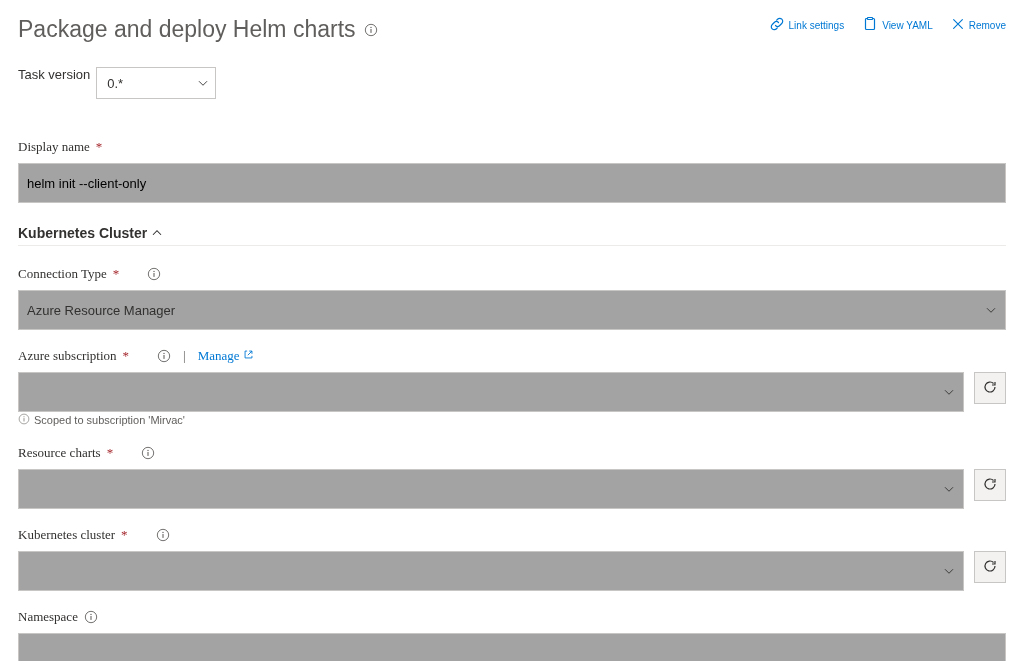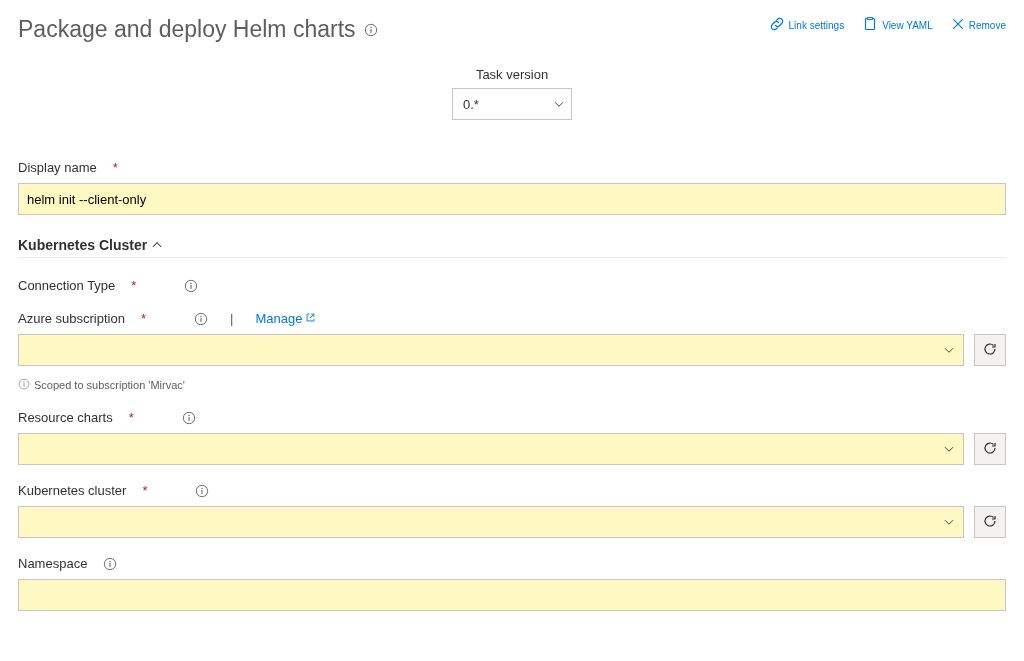--- a/index.html
+++ b/index.html
@@ -35,56 +35,55 @@
   }
   .actions .action {
     display: flex;
     align-items: center;
     gap: 4px;
     cursor: pointer;
   }
   .actions svg { flex-shrink: 0; }
   .task-version-row {
     display: flex;
-    align-items: center;
     gap: 6px;
     margin-bottom: 40px;
-    flex-direction: column;
   }
   .task-version-row label { font-size: 13px; color: #323130; }
   .task-version-select {
     border: 1px solid #c8c6c4;
     height: 32px;
     background: #fff;
     display: flex;
     align-items: center;
     justify-content: space-between;
     padding: 0 6px 0 10px;
     min-width: 120px;
     cursor: pointer;
     font-size: 13px;
   }
   .field-block { margin-bottom: 18px; }
   .field-label {
     font-size: 13px;
     color: #323130;
     display: flex;
     align-items: center;
-    gap: 16px;
+    gap: 6px;
     margin-bottom: 8px;
+    font-family: Liberation Serif, serif;
   }
   .req { color: #a4262c; }
   .text-input, .select-input {
     width: 100%;
-    height: 32px;
+    height: 40px;
     border: 1px solid #c8c6c4;
     padding: 0 8px;
     font-size: 13px;
     font-family: inherit;
-    background: #fef9c3;
+    background: #a3a3a3;
   }
   .select-input {
     display: flex;
     align-items: center;
     justify-content: space-between;
     cursor: pointer;
   }
   .select-row {
     display: flex;
     align-items: stretch;
@@ -125,21 +124,21 @@
     display:inline-flex;
     align-items:center;
     gap:3px;
   }
   .hint-text {
     font-size: 11px;
     color: #605e5c;
     display:flex;
     align-items:center;
     gap:4px;
-    margin-top:12px;
+    margin-top:1px;
   }
   .sep {
     color:#605e5c;
     margin: 0 6px;
   }
   .chevron svg, .caret svg { display:block; }
 </style>
 </head>
 <body>
 
@@ -219,20 +218,28 @@
     <span class="req">*</span>
     <span style="width:16px;"></span>
     <span class="info-icon">
       <svg width="14" height="14" viewBox="0 0 16 16" fill="none">
           <circle cx="8" cy="8" r="6.5" stroke="#605e5c" stroke-width="1"></circle>
           <circle cx="8" cy="5" r="0.8" fill="#605e5c"></circle>
           <rect x="7.4" y="6.8" width="1.2" height="4.5" fill="#605e5c"></rect>
         </svg>
     </span>
   </div>
+  <div class="select-input">
+    <span>Azure Resource Manager</span>
+    <span class="chevron">
+      <svg width="12" height="12" viewBox="0 0 16 16">
+          <path d="M3 6 L8 11 L13 6" stroke="#323130" stroke-width="1.2" fill="none" stroke-linecap="round"></path>
+        </svg>
+    </span>
+  </div>
 </div>
 
 <div class="field-block">
   <div class="field-label">
     <span>Azure subscription</span>
     <span class="req">*</span>
     <span style="width:16px;"></span>
     <span class="info-icon">
       <svg width="14" height="14" viewBox="0 0 16 16" fill="none">
           <circle cx="8" cy="8" r="6.5" stroke="#605e5c" stroke-width="1"></circle>

